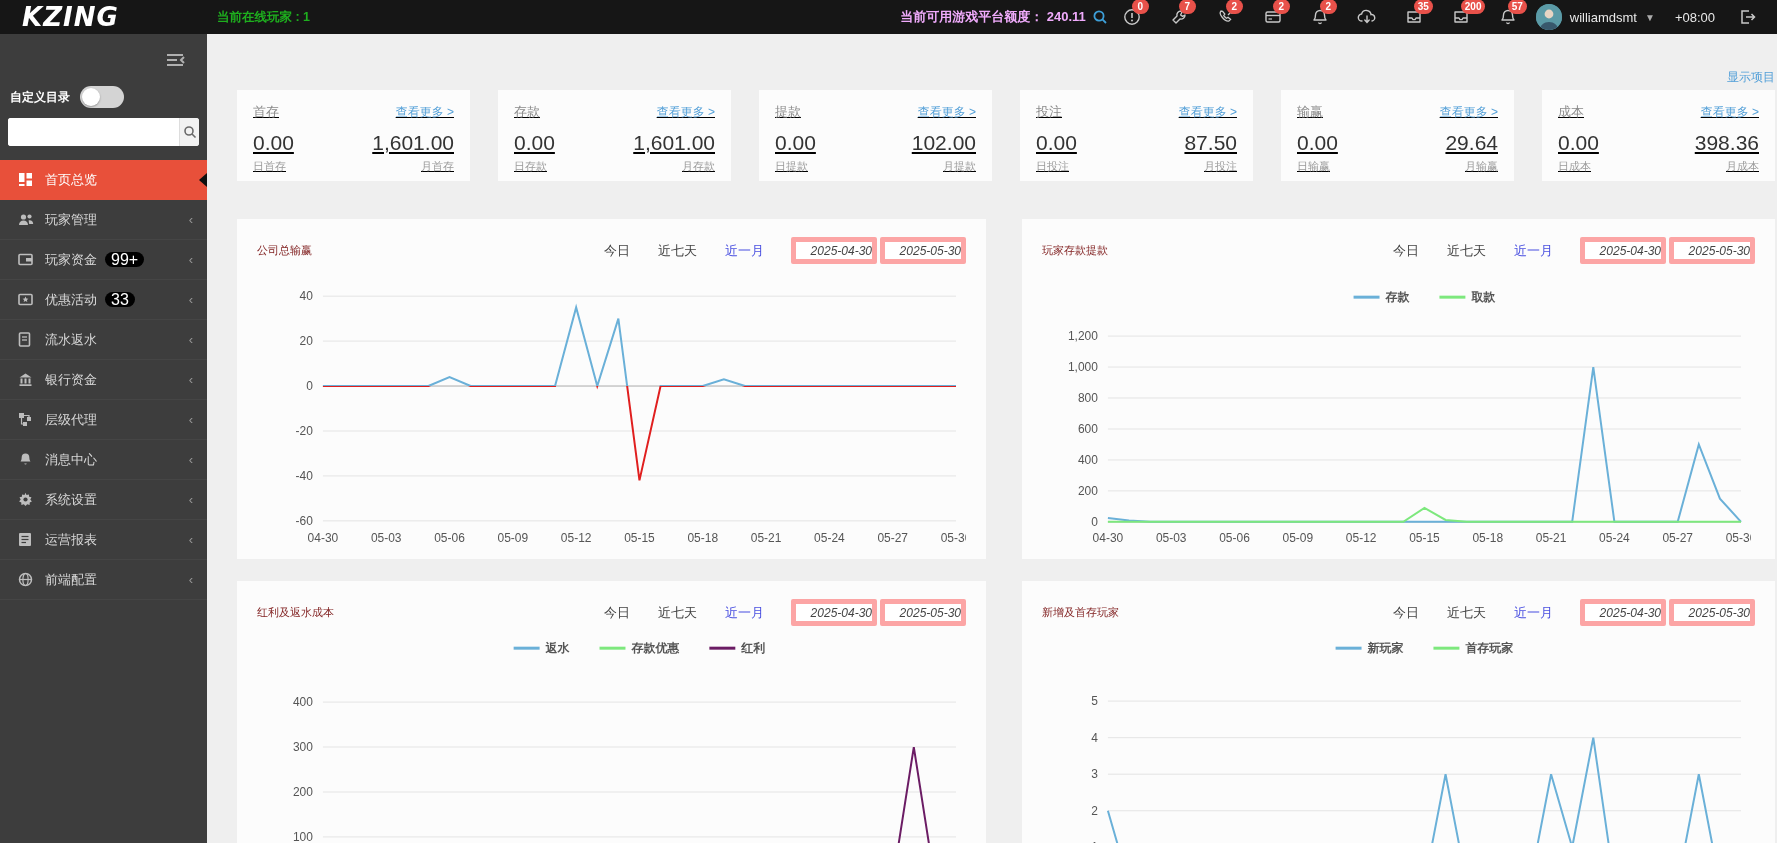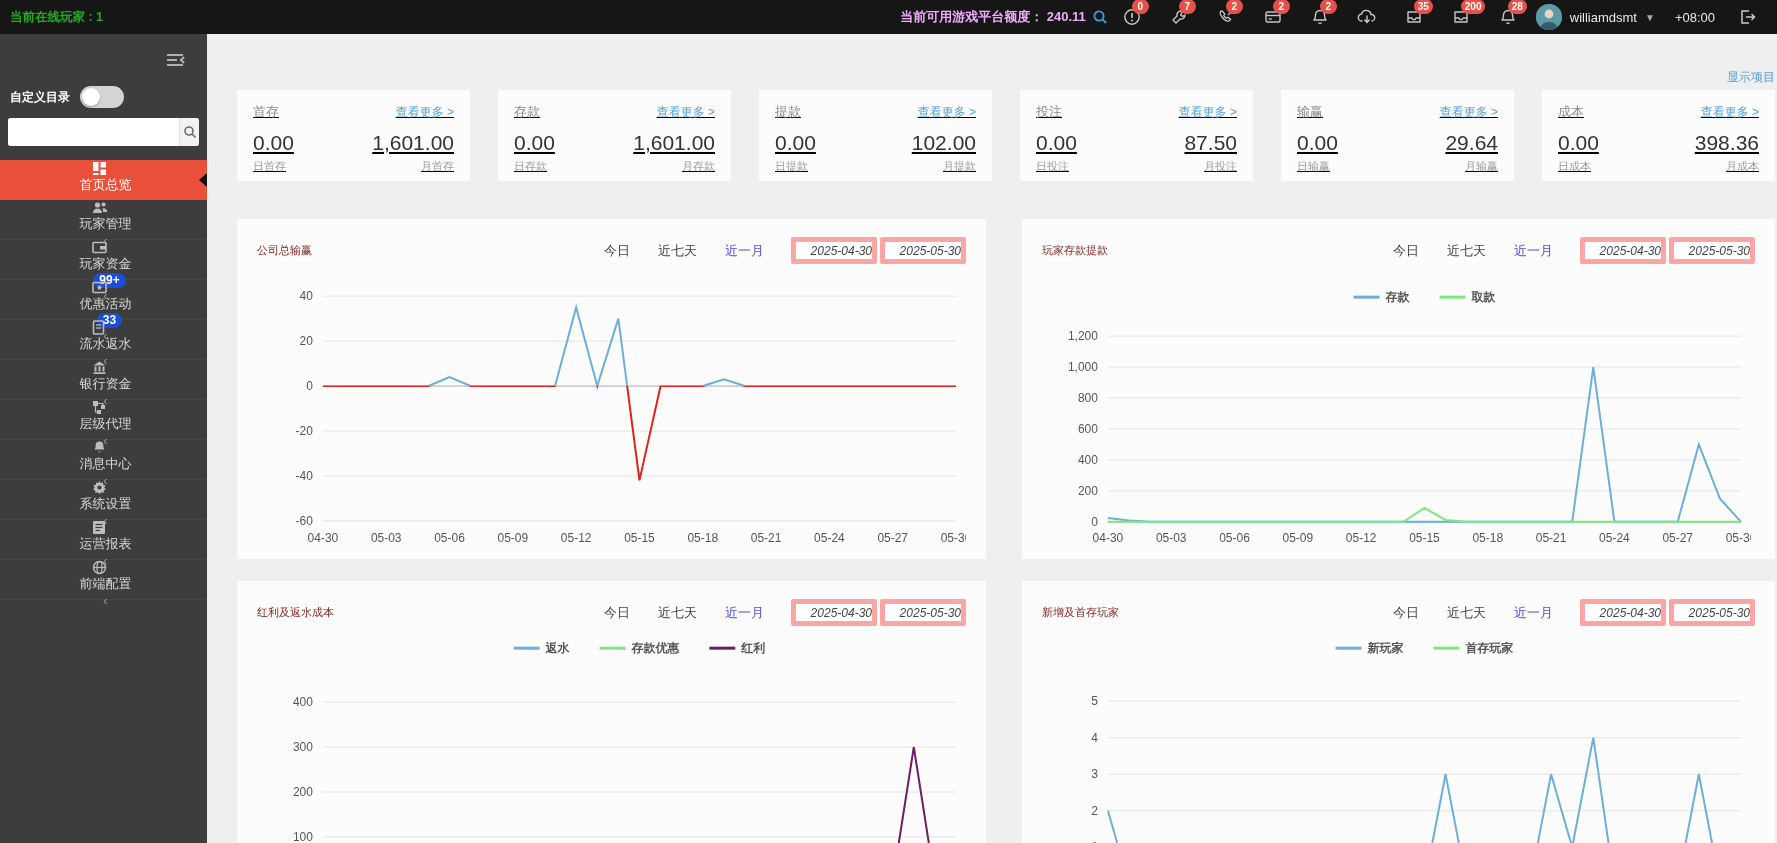--- a/index.html
+++ b/index.html
@@ -37,28 +37,28 @@
   .custom-label { color:#fff; font-size:12px; font-weight:bold; margin-right:10px; }
   .toggle { width:44px; height:22px; border-radius:11px; background:#d4d4d4; position:relative; cursor:pointer; }
   .toggle-knob { position:absolute; top:2px; left:2px; width:18px; height:18px; border-radius:50%;
     background:#fff; box-shadow:0 1px 2px rgba(0,0,0,.3); }
   .search-row { display:flex; margin:10px 8px 0 8px; height:28px; background:#fff; border-radius:3px; overflow:hidden; }
   .search-input { flex:1; border:none; outline:none; padding:0 8px; font-size:12px; background:#fff; }
   .search-btn { width:36px; border:none; background:#f2f2f2; border-left:1px solid #ddd;
     display:flex; align-items:center; justify-content:center; cursor:pointer; color:#6a6a6a; }
   .menu { margin-top:14px; }
   .menu-item { position:relative; height:40px; display:flex; align-items:center; padding:0 14px 0 18px;
-    color:#d8d8d8; font-size:13px; cursor:pointer; border-bottom:1px solid #454545;flex-direction:column; }
+    color:#d8d8d8; font-size:13px; cursor:pointer; border-bottom:1px solid #454545; }
   .menu-item .mi-icon { width:16px; height:16px; margin-right:11px; color:#bdbdbd; display:flex; align-items:center; }
   .menu-item.active { background:#e8503a; color:#fff; border-bottom-color:#e8503a; }
   .menu-item.active .mi-icon { color:#fff; }
   .mi-label { flex:0 0 auto; }
   .mi-spacer { flex:1; }
   .mi-chevron { color:#979797; font-size:13px; }
-  .badge-pill { background:#1d4ed8; color:#fff; font-size:12px; font-weight:bold; line-height:15px;
+  .badge-pill { background:#000000; color:#fff; font-size:16px; font-weight:normal; line-height:15px;
     border-radius:9px; padding:0 6px; margin-left:8px; }
   .active-notch { position:absolute; right:0; top:13px; width:0; height:0;
     border-top:7px solid transparent; border-bottom:7px solid transparent; border-right:8px solid #101010; }
 
   
   .main { position:absolute; top:34px; left:207px; width:1570px; padding:10px 2px 0 30px; }
   .show-items-row { text-align:right; height:18px; margin-top:23px; }
   .show-items { color:#54a0d8; font-size:12px; cursor:pointer; }
   .cards { display:flex; gap:28px; margin-top:5px;text-decoration:underline; }
   .card { width:233px; height:91px; background:#fcfcfc; padding:13px 16px 0 16px; }
@@ -82,20 +82,23 @@
   .tab.active { color:#4a50e0; }
   .date-input { width:86px; height:27px; border:5px solid #fca5a5; border-radius:2px; background:#fff;
     font-size:12px; color:#444; text-align:right; outline:none; margin-left:3px;font-style:italic; }
   .chart-svg { margin-top:6px; display:block; }
   svg text { font-family:"Liberation Sans","DejaVu Sans",sans-serif; }
 </style>
 </head>
 <body>
 
 <div class="topbar">
+  <div class="logo-wrap">
+    <span class="logo">KZING</span>
+  </div>
   <span class="online-text">当前在线玩家 : 1</span>
   <div class="topbar-spacer"></div>
   <span class="credit-text">当前可用游戏平台额度： 240.11</span>
   <span class="credit-search">
     <svg width="16" height="16" viewBox="0 0 16 16">
         <circle cx="7" cy="7" r="4.6" fill="none" stroke="#3d9fd8" stroke-width="1.8"></circle>
         <line x1="10.4" y1="10.4" x2="14" y2="14" stroke="#3d9fd8" stroke-width="1.8"></line>
       </svg>
   </span>
   <div class="top-icons">
@@ -151,21 +154,21 @@
       <svg width="18" height="18" viewBox="0 0 18 18">
           <path d="M3 4h12v10H3z M3 10h4l1 1.6h2L11 10h4" fill="none" stroke="currentColor" stroke-width="1.4" stroke-linejoin="round"></path>
         </svg>
       <span class="top-badge">200</span>
     </span>
     <span class="top-icon">
       <svg width="18" height="18" viewBox="0 0 18 18">
           <path d="M9 2.5a4.5 4.5 0 0 0-4.5 4.5c0 3.5-1.5 5-1.5 5h12s-1.5-1.5-1.5-5A4.5 4.5 0 0 0 9 2.5z" fill="none" stroke="currentColor" stroke-width="1.4" stroke-linejoin="round"></path>
           <path d="M7.5 14.5a1.6 1.6 0 0 0 3 0" fill="none" stroke="currentColor" stroke-width="1.3"></path>
         </svg>
-      <span class="top-badge">28</span>
+      <span class="top-badge">57</span>
     </span>
   </div>
   <div class="user-block">
     <span class="avatar">
       <svg width="26" height="26" viewBox="0 0 26 26">
           <rect width="26" height="26" fill="#5b9aa6"></rect>
           <circle cx="13" cy="10" r="4.4" fill="#e8d5c4"></circle>
           <path d="M4 26c0-5 4-8 9-8s9 3 9 8z" fill="#38586c"></path>
         </svg>
     </span>

